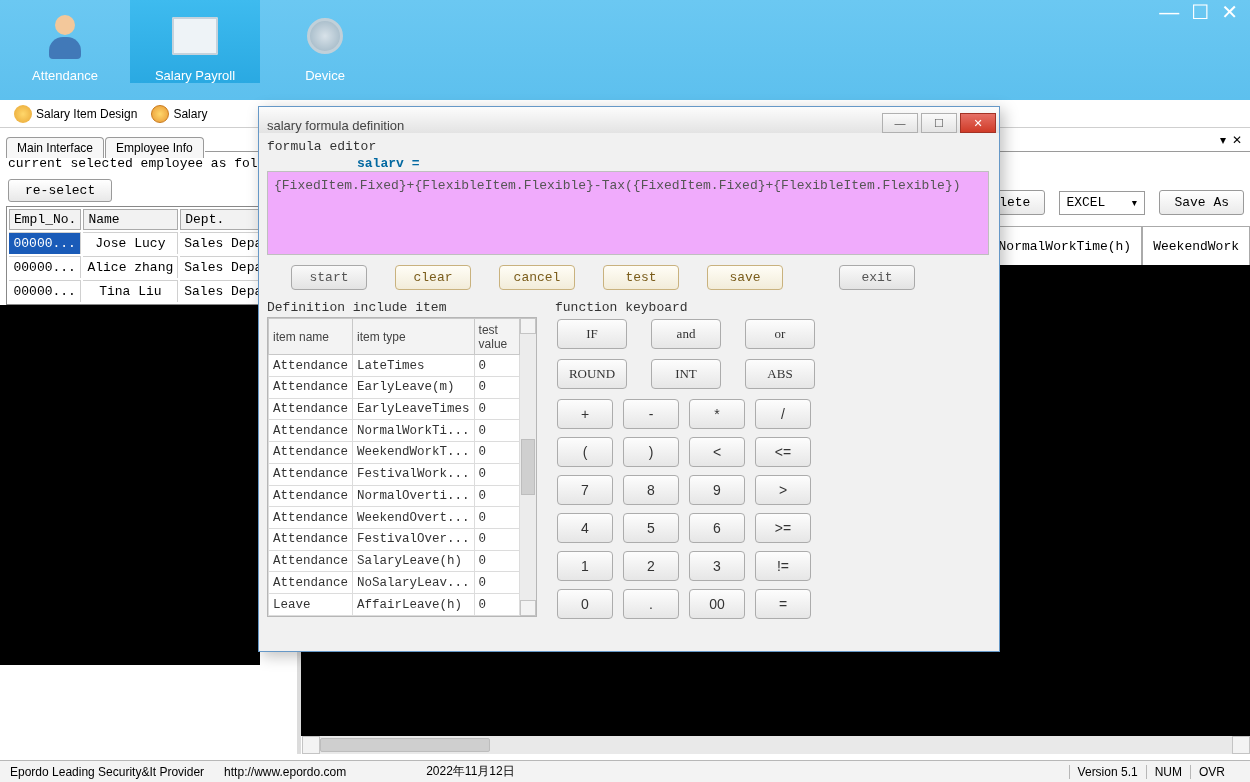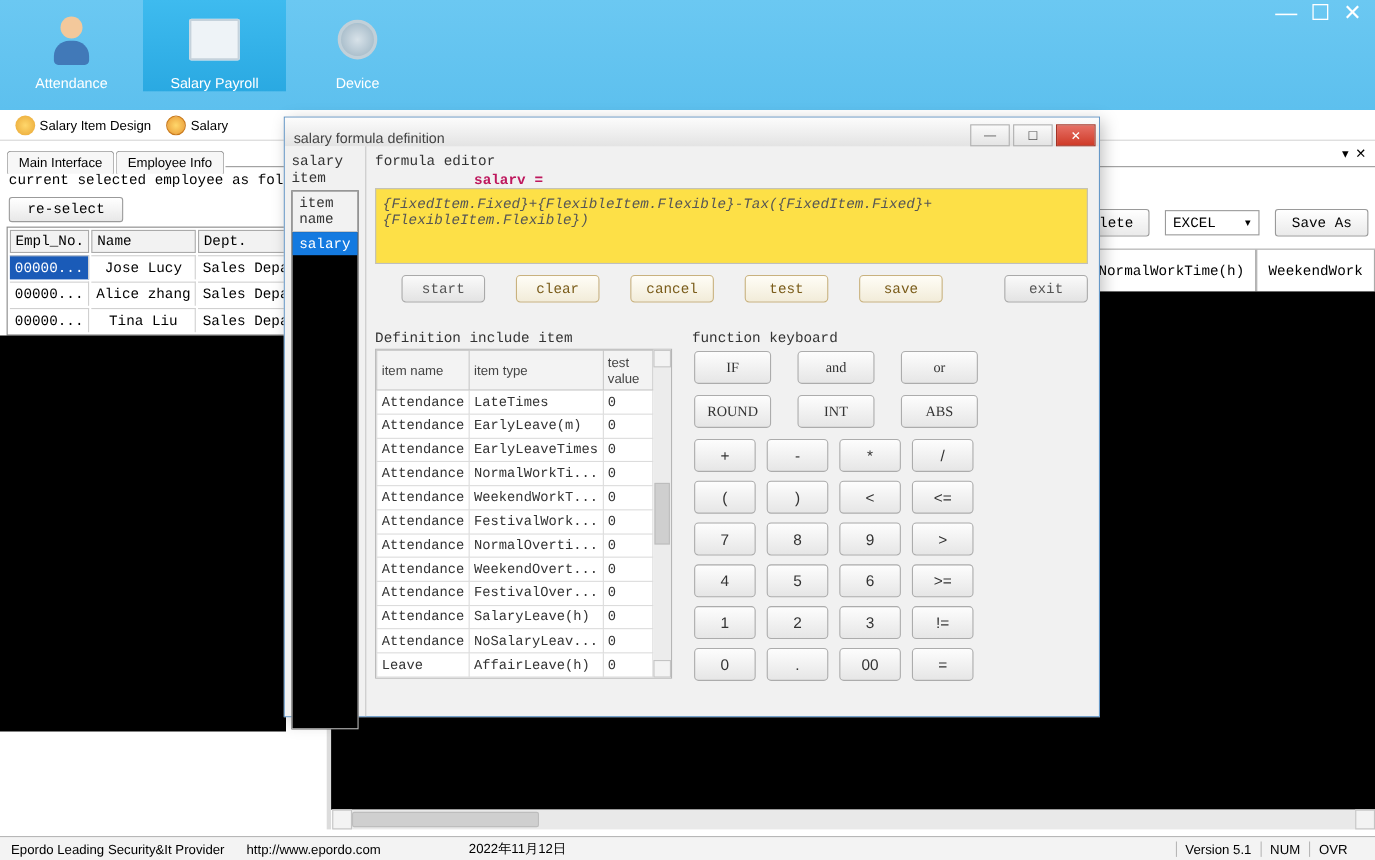--- a/index.html
+++ b/index.html
@@ -107,26 +107,26 @@
 .dlg-body { display:flex; height:calc(100% - 26px);}
 .dlg-left { width:156px; border-right:1px solid #c8c8c8; padding:6px; background:#f1f1f1; }
 .fieldset-lbl { color:#333; margin-bottom:4px;}
 .si-list { border:1px solid #b8b8b8; background:#000; height:490px;}
 .si-header { background:#f2f2f2; border-bottom:1px solid #c8c8c8; padding:3px 6px; color:#333;}
 .si-item { padding:3px 6px; }
 .si-item.sel { background:#147ae0; color:#fff;}
 
 .dlg-right { flex:1; display:flex; flex-direction:column; padding:6px 10px 24px 8px;}
 .fe-label { color:#333; margin-bottom:2px;}
-.fe-eq { display:flex; gap:8px; align-items:center; padding-left:90px; color:#be185d; font-weight:bold; }
-.formula-box { border:1px solid #bfbfbf; background:#fde047; height:88px; padding:6px; color:#555;font-style:italic;}
+.fe-eq { display:flex; gap:8px; align-items:center; padding-left:90px; color:#0369a1; font-weight:bold; }
+.formula-box { border:1px solid #bfbfbf; background:#f0abfc; height:88px; padding:6px; color:#555;}
 .btn-row { display:flex; gap:28px; margin:10px 0 10px 24px;}
 .pill { width:76px; text-align:center; border:1px solid #c9b27e; border-radius:4px; padding:4px 0; background:linear-gradient(#fffdf6,#f2ecd9); color:#7a5c1a;}
 .pill.gray { border-color:#a9a9a9; background:linear-gradient(#fafafa,#e3e3e3); color:#555;}
-.def-area { display:flex; gap:18px; flex:1;margin-top:15px;}
+.def-area { display:flex; gap:18px; flex:1;}
 .def-left { flex:0 0 252px;}
 .def-lbl { color:#333; margin-bottom:2px;}
 .def-table-wrap { border:1px solid #b6b6b6; height:300px; background:#fff; display:flex;}
 .def-table { width:252px; border-collapse:collapse;}
 .def-table th { background:#f3f3f3; border:1px solid #c8c8c8; padding:3px 4px; font-weight:normal; text-align:left; color:#444; font-size:12px;}
 .def-table td { border:1px solid #dcdcdc; padding:3px 4px; font-family:"Courier New",monospace; font-size:12.5px; color:#333;}
 .vscroll { width:16px; background:#ececec; display:flex; flex-direction:column;}
 .vscroll .arrow{height:16px;background:#f3f3f3;border:1px solid #c4c4c4;}
 .vscroll .thumb{flex:0 0 56px;background:#cfcfcf;border:1px solid #bdbdbd;margin:0 1px;}
 .vscroll .track{flex:1;}
@@ -263,27 +263,20 @@
 <div class="dialog">
   <div class="dlg-title">
     <span>salary formula definition</span>
     <div class="dlg-btns">
       <span>—</span>
       <span>☐</span>
       <span class="close">✕</span>
     </div>
   </div>
   <div class="dlg-body">
-    <div class="dlg-left">
-      <div class="fieldset-lbl mono">salary item</div>
-      <div class="si-list">
-        <div class="si-header mono">item name</div>
-        <div class="si-item sel mono">salary</div>
-      </div>
-    </div>
     <div class="dlg-right">
       <div class="fe-label mono">formula editor</div>
       <div class="fe-eq mono">
         <span>salarv</span>
         <span>=</span>
       </div>
       <div class="formula-box mono">{FixedItem.Fixed}+{FlexibleItem.Flexible}-Tax({FixedItem.Fixed}+{FlexibleItem.Flexible})</div>
       <div class="btn-row">
         <div class="pill gray mono">start</div>
         <div class="pill mono">clear</div>

